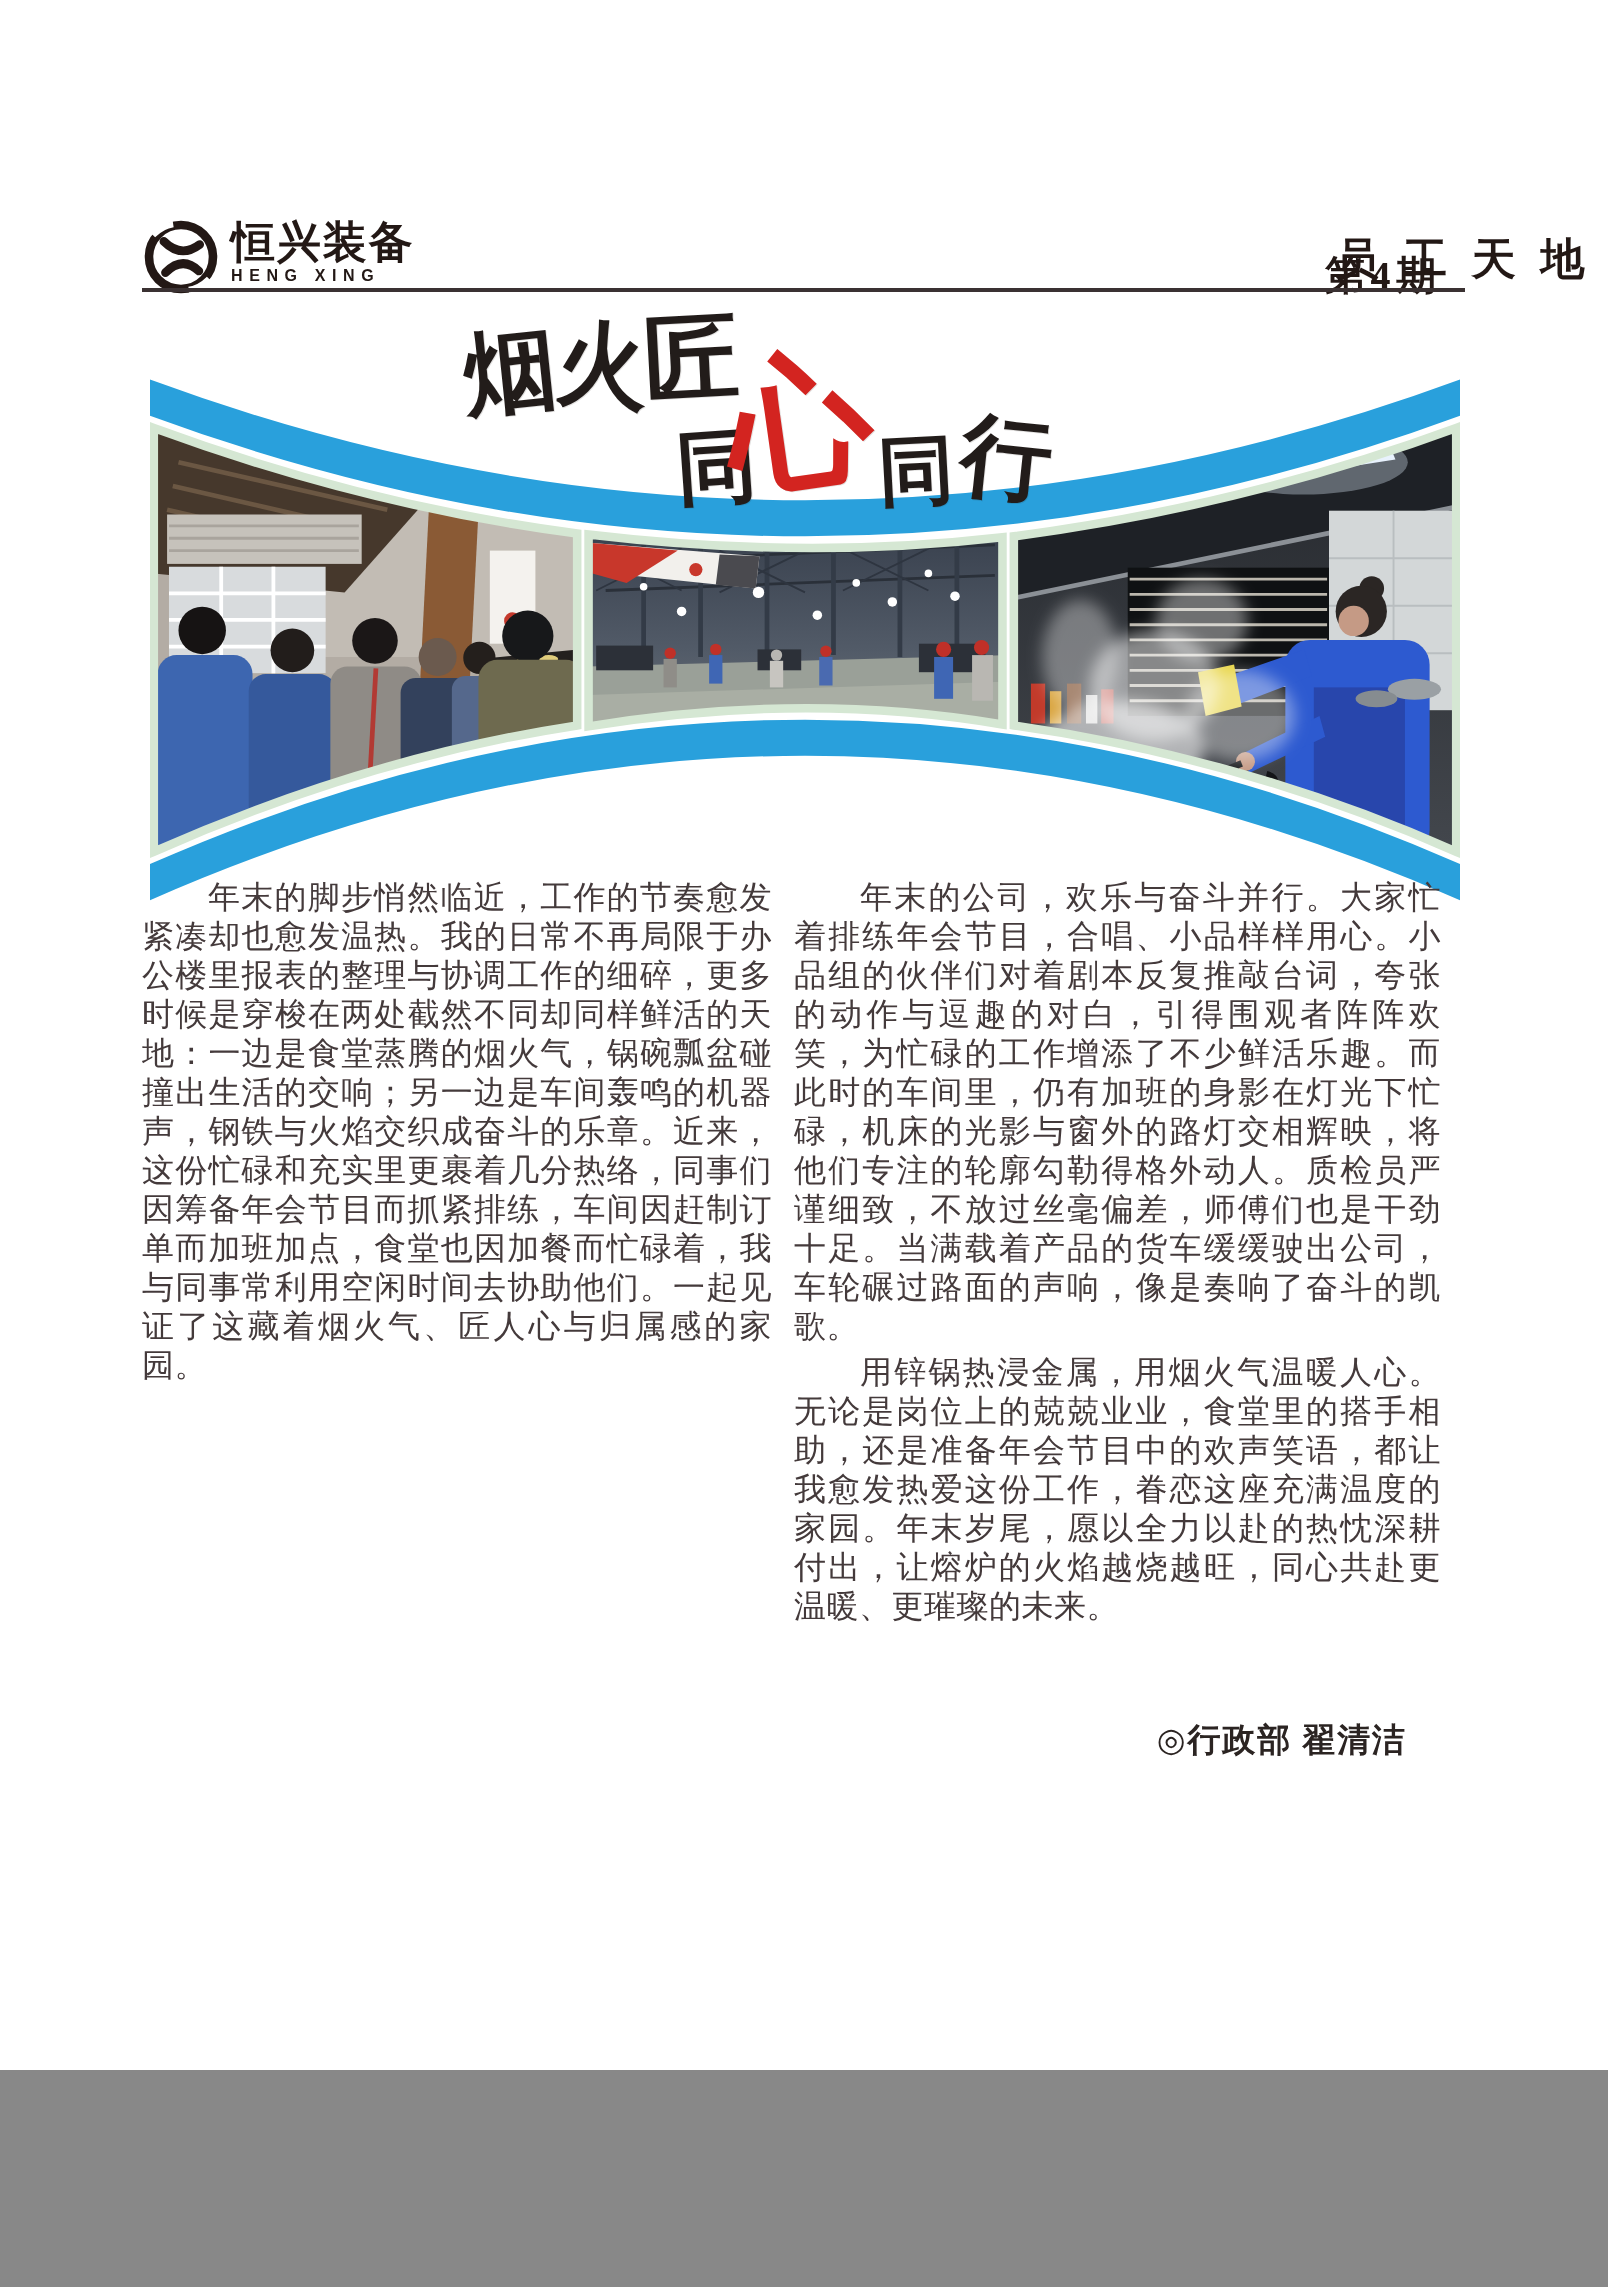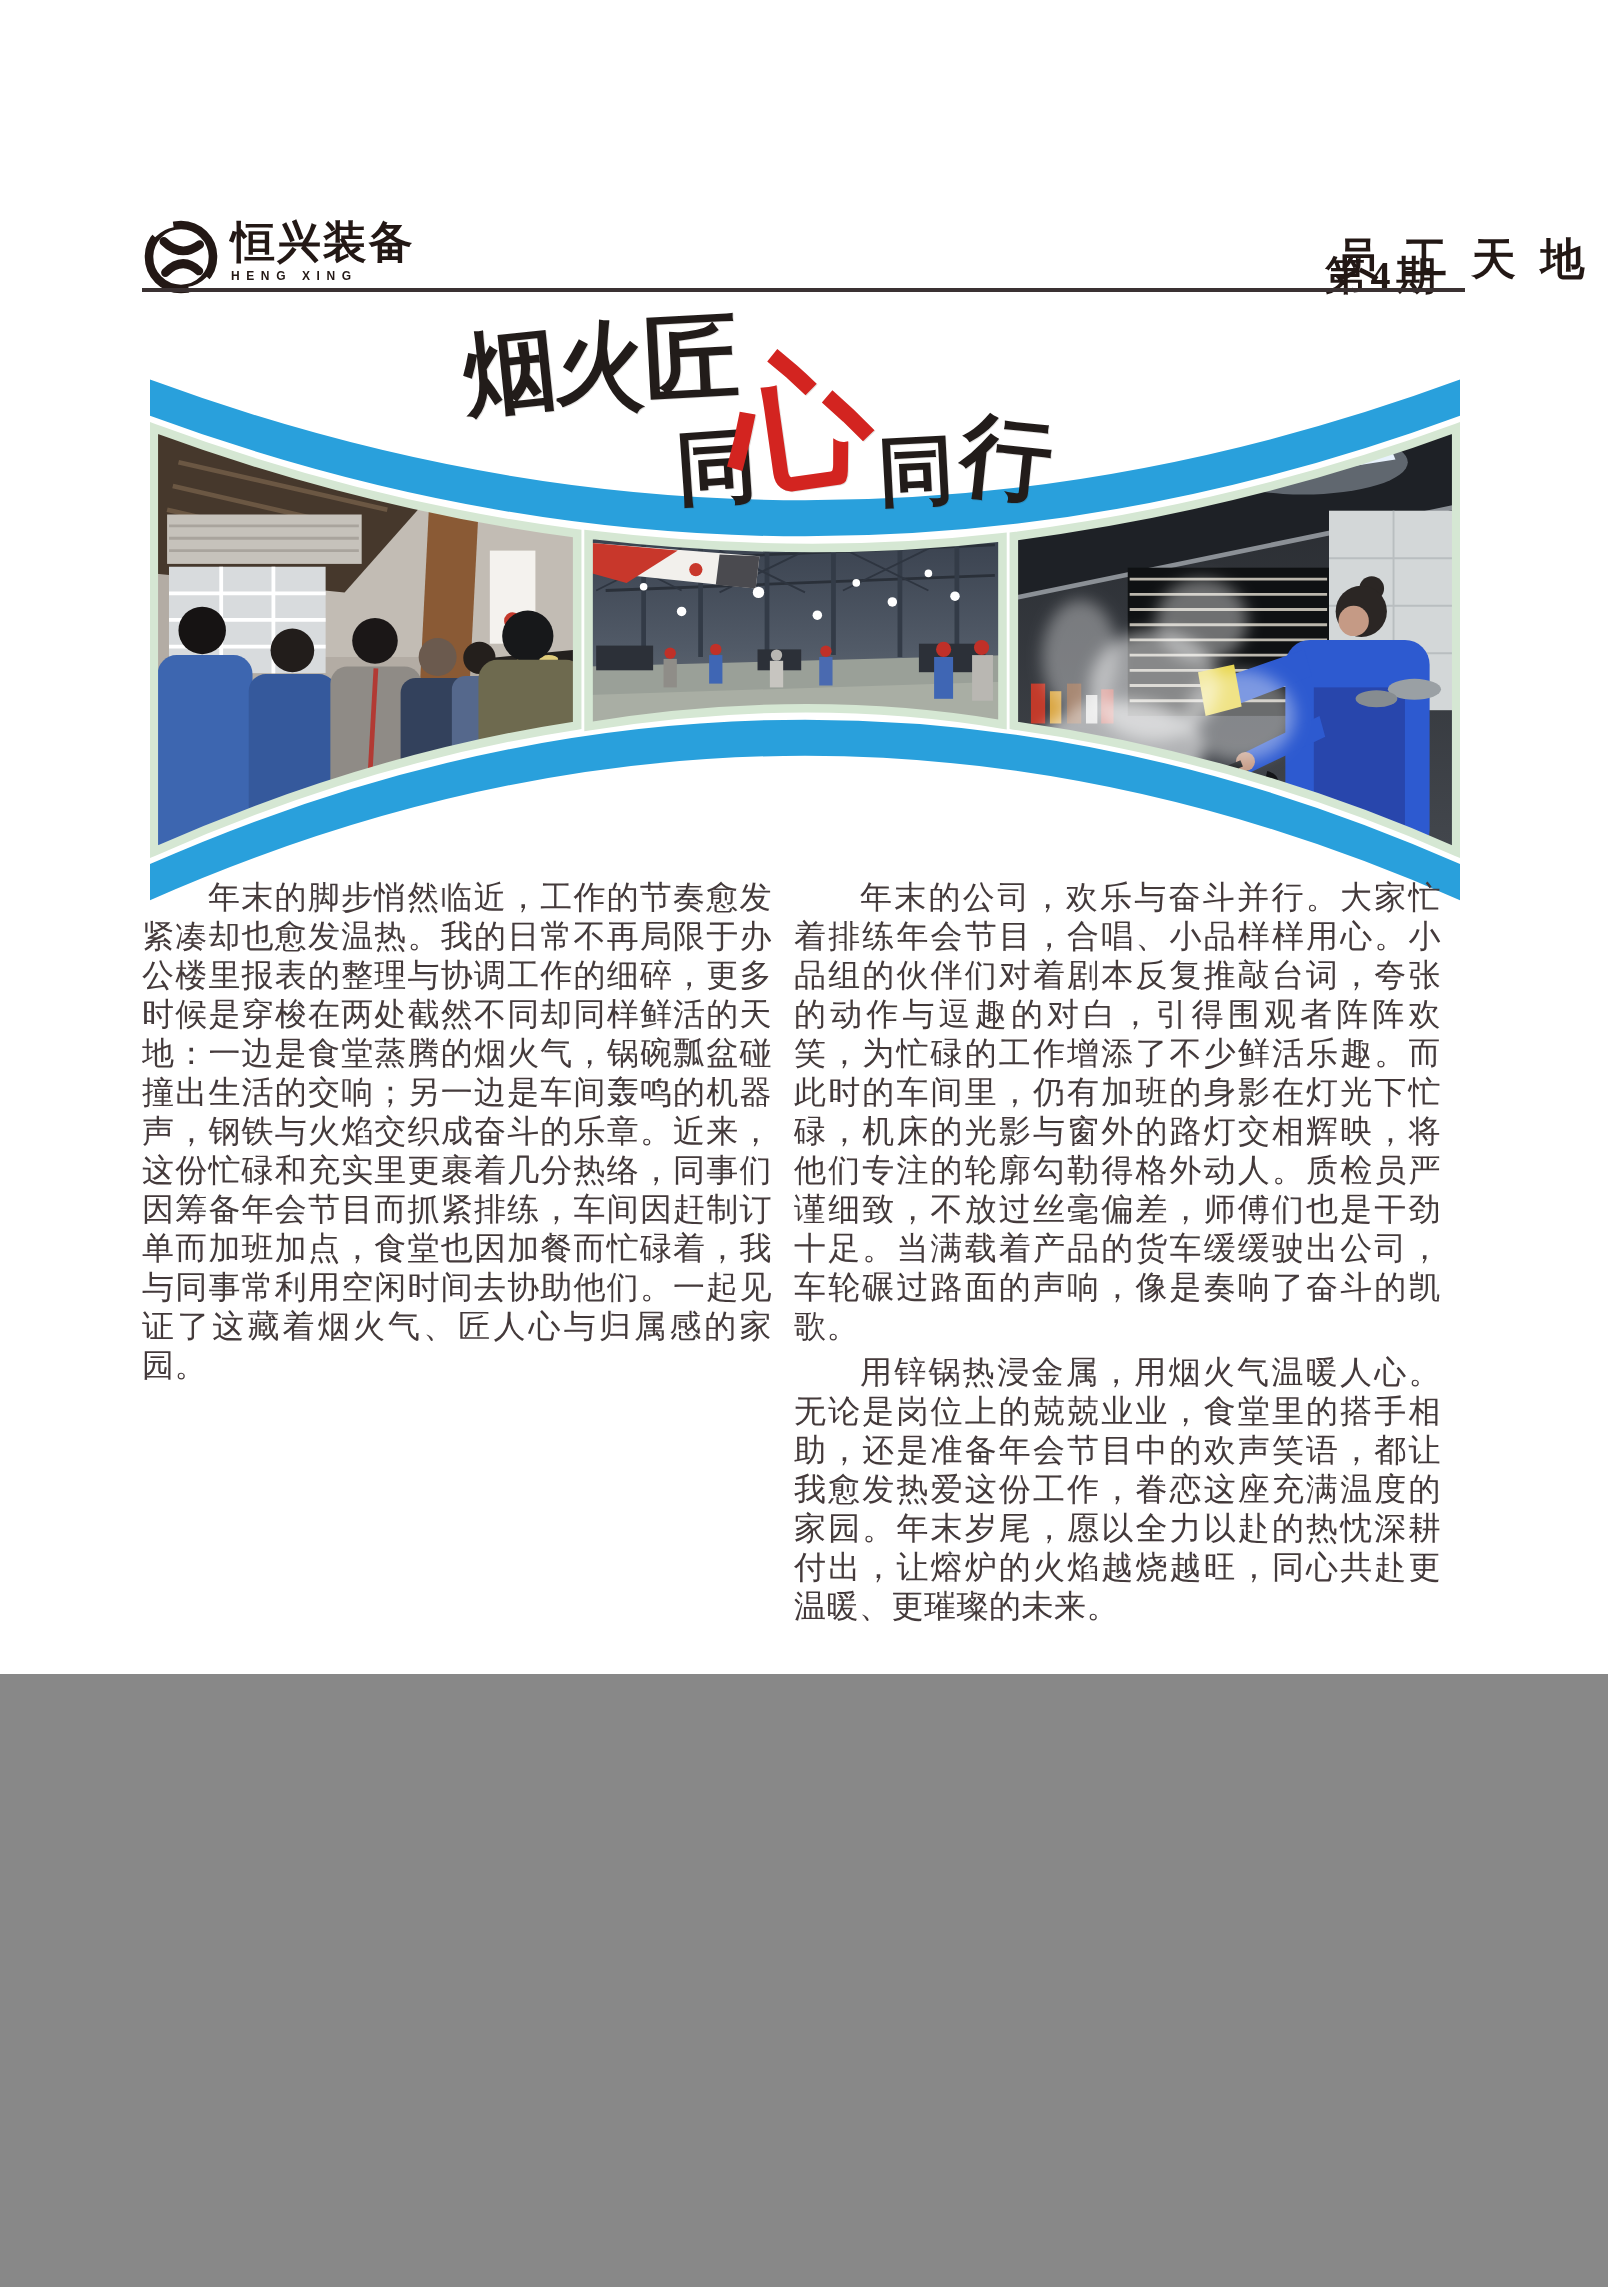--- a/index.html
+++ b/index.html
@@ -1,23 +1,23 @@
 <!DOCTYPE html>
 <html style="font-size:15px"><head>
 <meta charset="utf-8">
 <style>
   html,body{margin:0;padding:0;background:#888;}
-  .page{position:relative;width:1609px;height:1674px;background:#ffffff;margin:0 auto;overflow:hidden;
+  .page{position:relative;width:1609px;height:2070px;background:#ffffff;margin:0 auto;overflow:hidden;
         font-family:"Liberation Serif","DejaVu Serif",serif;color:#3f3537;}
   
   .hdr-logo{position:absolute;left:142px;top:218px;width:78px;height:78px;}
   .hdr-logo svg{width:78px;height:78px;}
   .hdr-logo-text{position:absolute;left:231px;top:219px;color:#231815;}
   .hdr-logo-cn{font-family:"Liberation Sans","DejaVu Sans",sans-serif;font-weight:bold;font-size:44px;letter-spacing:1.9px;line-height:45px;}
-  .hdr-logo-en{font-family:"Liberation Sans","DejaVu Sans",sans-serif;font-weight:bold;font-size:12px;letter-spacing:6.6px;line-height:24.6px;}
+  .hdr-logo-en{font-family:"Liberation Sans","DejaVu Sans",sans-serif;font-weight:bold;font-size:16px;letter-spacing:6.6px;line-height:24.6px;}
   .hdr-title{position:absolute;left:0;right:0;top:230px;text-align:right;font-weight:bold;font-size:44px;
              letter-spacing:24.6px;color:#231815;}
   .hdr-issue{position:absolute;right:167px;top:248px;font-weight:bold;font-size:40px;letter-spacing:5.7px;color:#231815;}
   .hdr-rule{position:absolute;left:142px;right:144px;top:288px;height:3.8px;background:#3a3132;}
   
   .band{position:absolute;left:150px;top:372px;width:1310px;height:532px;}
   .band svg{width:100%;height:100%;}
   .cal{position:absolute;font-weight:bold;color:#221c1a;z-index:5;line-height:1;
        font-family:"Liberation Serif","DejaVu Serif",serif;text-shadow:0.9px 0.9px 0 #221c1a22;}
   .cal.red{color:#d32420;}

